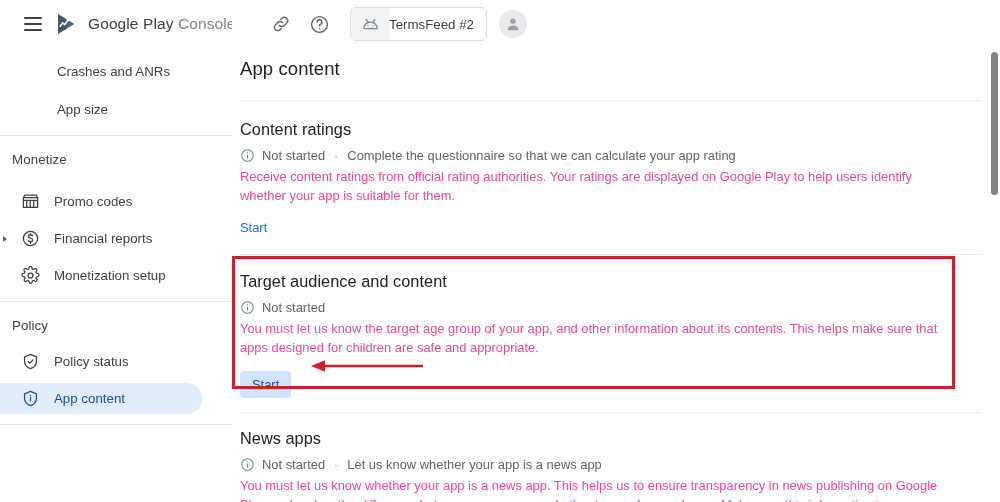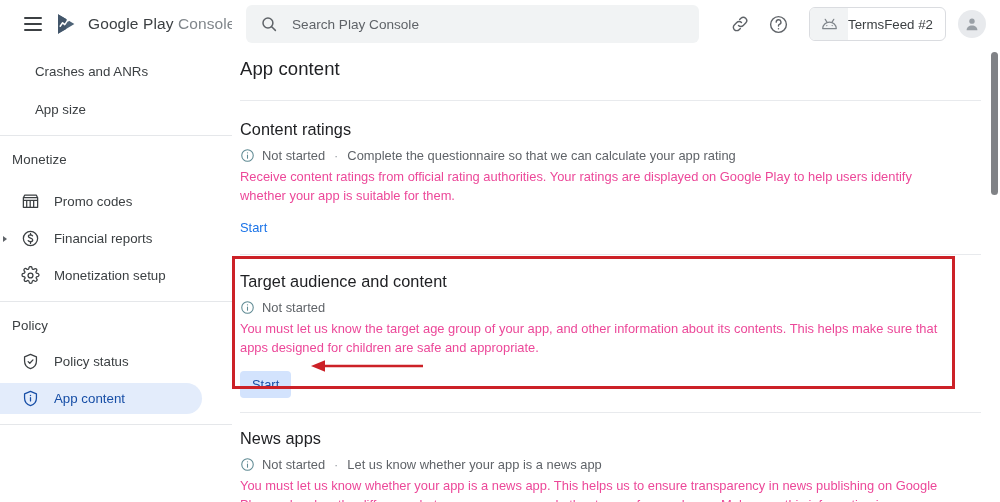--- a/index.html
+++ b/index.html
@@ -79,21 +79,21 @@
     border-top: 3.5px solid transparent;
     border-bottom: 3.5px solid transparent;
   }
   .nav-item .nav-ico {
     width: 21px; height: 21px;
     flex: none;
     margin-right: 13px;
     display: flex; align-items: center; justify-content: center;
   }
   .nav-item .nav-ico svg { display: block; }
-  .nav-item.no-icon { padding-left: 35px; }
+  .nav-item.no-icon { padding-left: 57px; }
 
   .nav-item.active {
     background: #e3ecfb;
     border-top-right-radius: 16px;
     border-bottom-right-radius: 16px;
     width: 202px;
     color: #174ea6;
     font-weight: 500;
   }
   .nav-item.active .nav-ico svg { stroke: #174ea6; color:#174ea6; }
@@ -422,27 +422,20 @@
       <span>App content</span>
     </div>
 
     <div class="sp-10"></div>
     <div class="side-divider"></div>
   </aside>
 
   <section class="main">
 
     <header class="topbar">
-      <div class="search-wrap">
-        <svg width="18" height="18" viewBox="0 0 24 24" fill="none" stroke="#5f6368" stroke-width="2" stroke-linecap="round">
-          <circle cx="10.6" cy="10.6" r="6.6"></circle>
-          <path d="M15.6 15.6 20.5 20.5"></path>
-        </svg>
-        <input class="search-input" type="text" placeholder="Search Play Console" style="">
-      </div>
 
       <div class="top-icons">
         <div class="icon-btn">
           <svg width="20" height="20" viewBox="0 0 24 24" fill="none" stroke="#5f6368" stroke-width="1.7" stroke-linecap="round">
             <path d="M10.2 13.8a4 4 0 0 0 5.7 0l2.9-2.9a4 4 0 1 0-5.7-5.7l-1.5 1.5"></path>
             <path d="M13.8 10.2a4 4 0 0 0-5.7 0l-2.9 2.9a4 4 0 1 0 5.7 5.7l1.5-1.5"></path>
           </svg>
         </div>
         <div class="icon-btn">
           <svg width="21" height="21" viewBox="0 0 24 24" fill="none" stroke="#5f6368" stroke-width="1.6" stroke-linecap="round">

